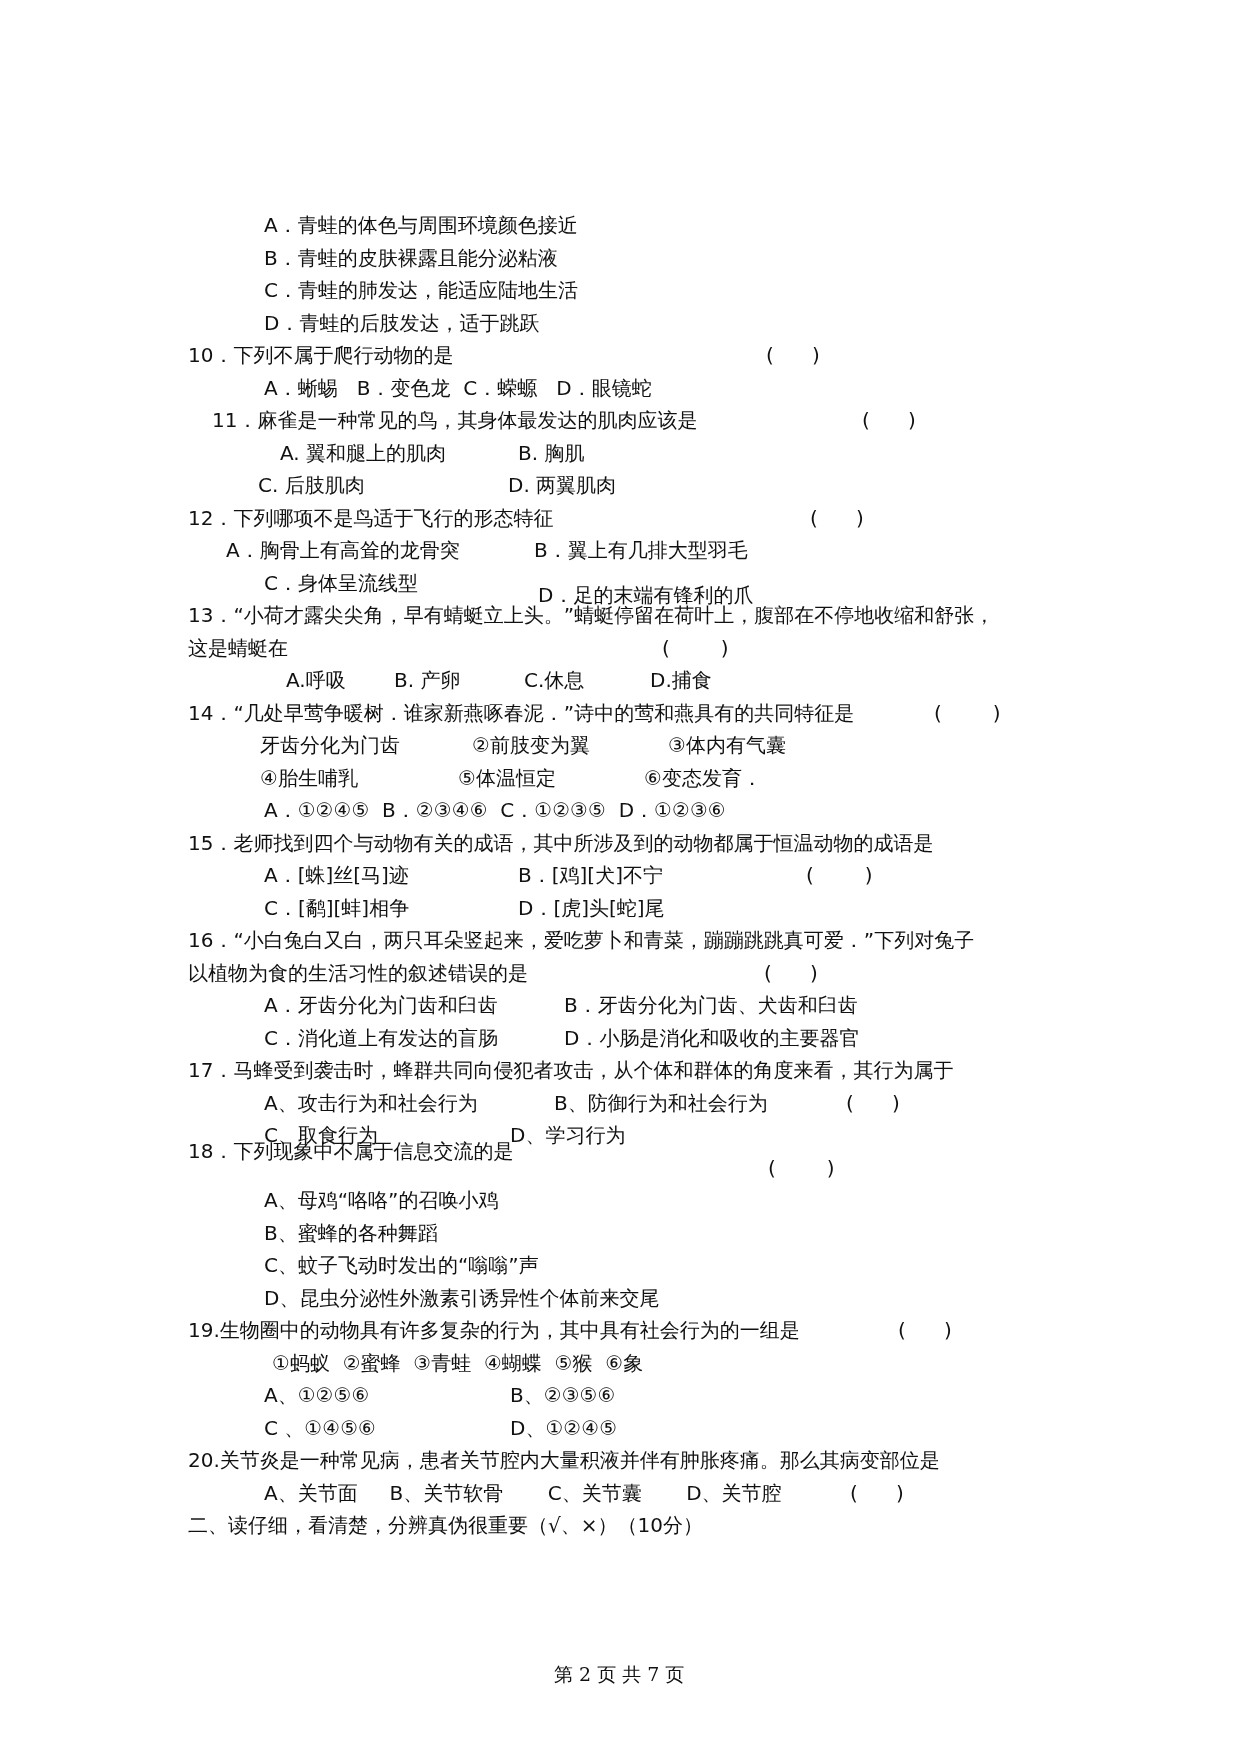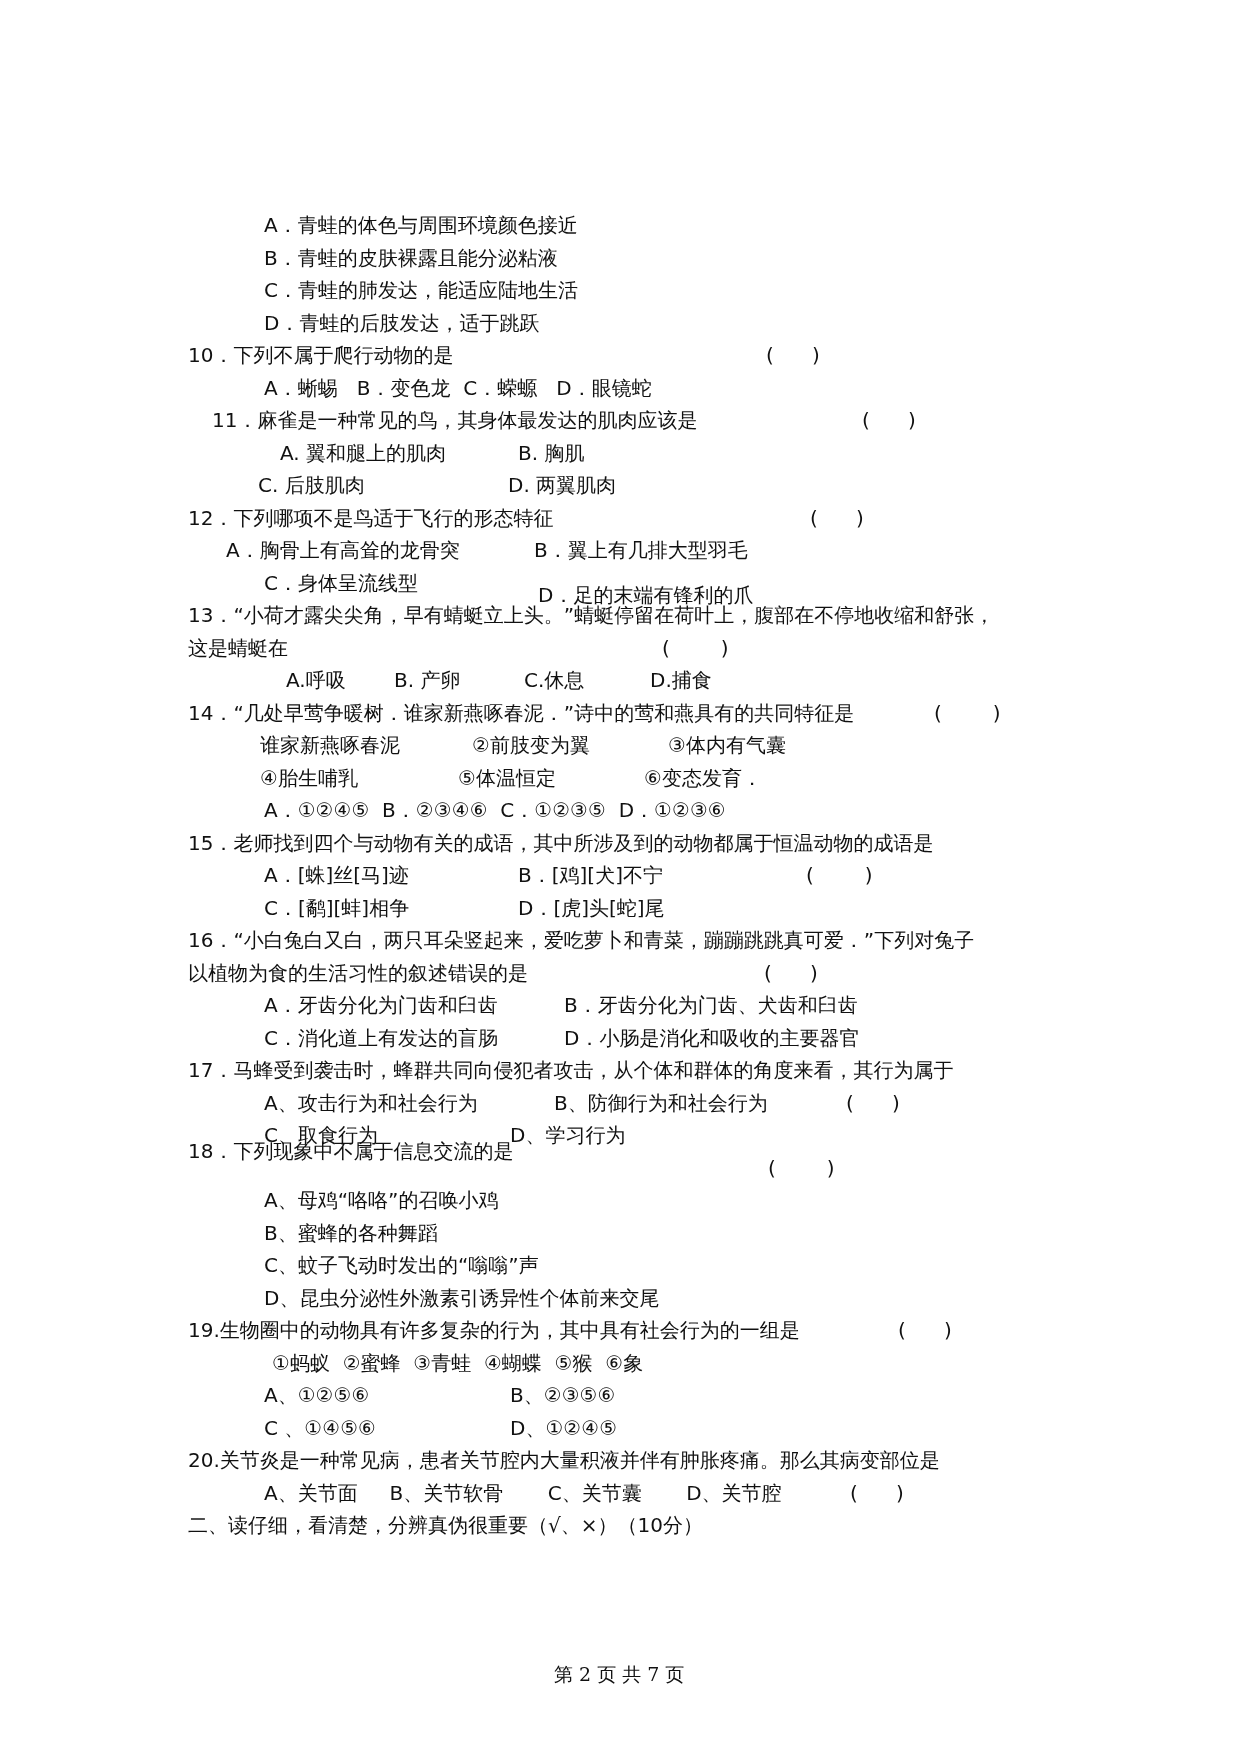--- a/index.html
+++ b/index.html
@@ -39,21 +39,21 @@
 <div class="ln" style="left:188px;top:602px;">13．“小荷才露尖尖角，早有蜻蜓立上头。”蜻蜓停留在荷叶上，腹部在不停地收缩和舒张，</div>
 <div class="ln" style="left:188px;top:635px;">这是蜻蜓在</div>
 <div class="paren" style="left:662px;top:635px;">(        )</div>
 <div class="ln" style="left:286px;top:667px;">A.呼吸</div>
 <div class="ln" style="left:394px;top:667px;">B. 产卵</div>
 <div class="ln" style="left:524px;top:667px;">C.休息</div>
 <div class="ln" style="left:650px;top:667px;">D.捕食</div>
 
 <div class="ln" style="left:188px;top:700px;">14．“几处早莺争暖树．谁家新燕啄春泥．”诗中的莺和燕具有的共同特征是</div>
 <div class="paren" style="left:934px;top:700px;">(        )</div>
-<div class="ln" style="left:260px;top:732px;">谁家新燕啄春泥</div>
+<div class="ln" style="left:260px;top:732px;">牙齿分化为门齿</div>
 <div class="ln" style="left:472px;top:732px;">②前肢变为翼</div>
 <div class="ln" style="left:668px;top:732px;">③体内有气囊</div>
 <div class="ln" style="left:260px;top:765px;">④胎生哺乳</div>
 <div class="ln" style="left:458px;top:765px;">⑤体温恒定</div>
 <div class="ln" style="left:644px;top:765px;">⑥变态发育．</div>
 <div class="ln" style="left:264px;top:797px;">A．①②④⑤  B．②③④⑥  C．①②③⑤  D．①②③⑥</div>
 
 <div class="ln" style="left:188px;top:830px;">15．老师找到四个与动物有关的成语，其中所涉及到的动物都属于恒温动物的成语是</div>
 <div class="ln" style="left:264px;top:862px;">A．[蛛]丝[马]迹</div>
 <div class="ln" style="left:518px;top:862px;">B．[鸡][犬]不宁</div>

